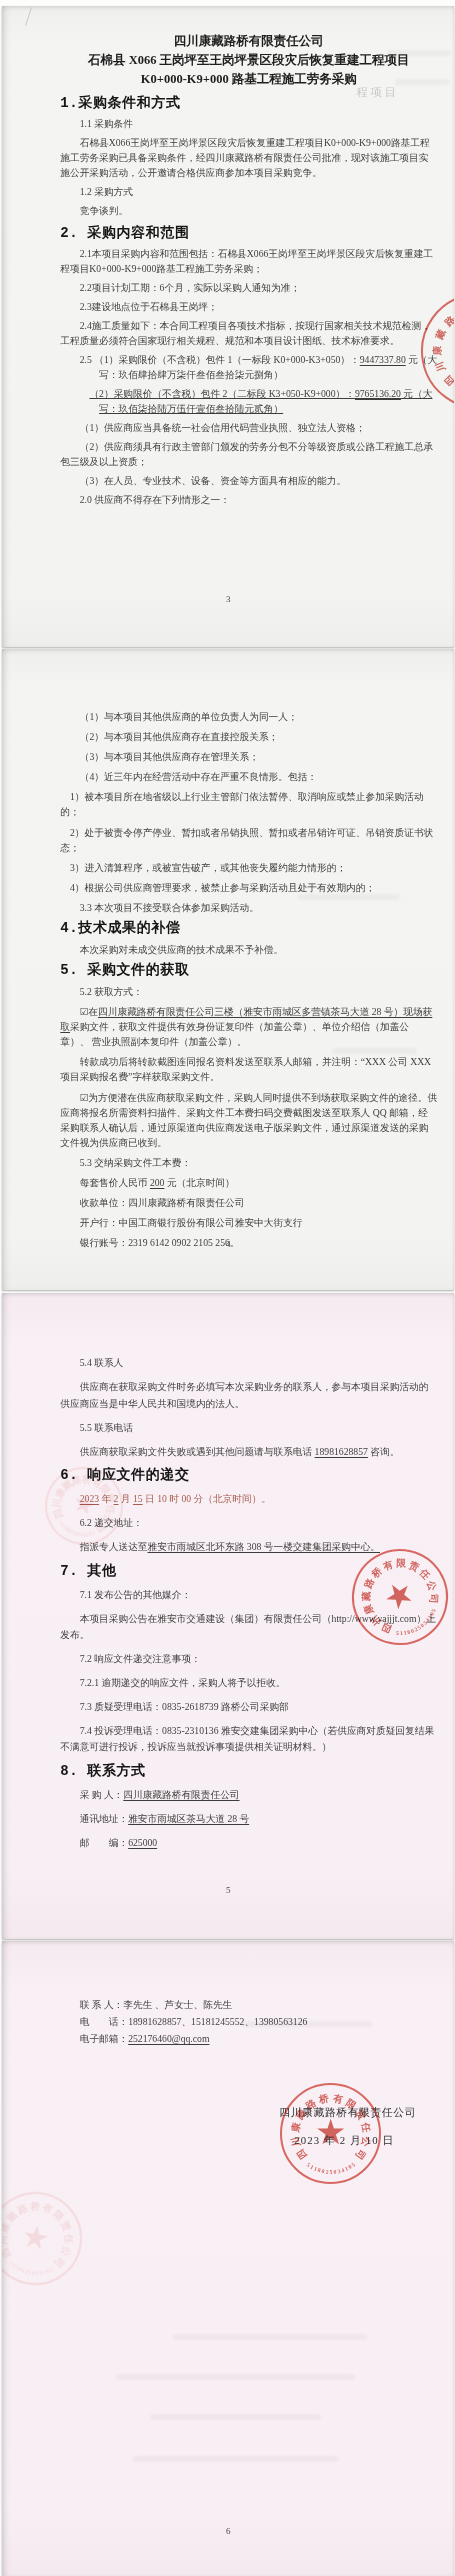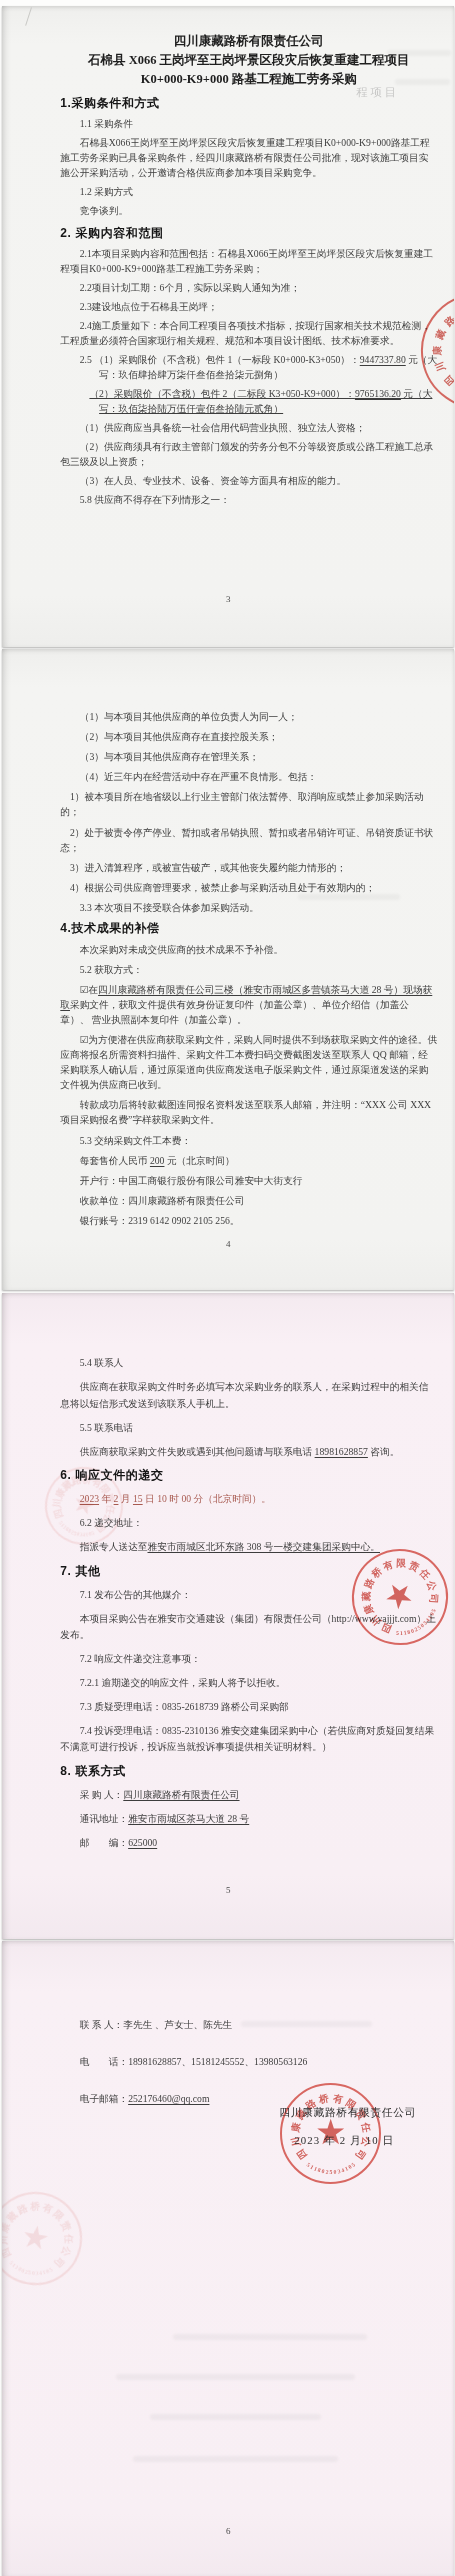--- a/index.html
+++ b/index.html
@@ -19,28 +19,28 @@
   .pg-gray{background:linear-gradient(180deg,#efefed 0%,#f4f4f2 6%,#f3f3f1 92%,#eeeeec 100%);}
   .pg-pink{background:linear-gradient(180deg,#f4eaf0 0%,#f9f0f5 8%,#f8eff4 90%,#f3e9ef 100%);}
   #p1{top:5.7px;height:641px;padding:26px 17px 0 58px;}
   #p2{top:649px;height:641px;padding:55px 17px 0 58px;}
   #p3{top:1293px;height:646px;padding:55px 17px 0 58px;}
   #p4{top:1941px;height:635px;padding:55px 17px 0 58px;}
 
   .blk{font-size:9.7px;line-height:15px;margin:4px 0;text-indent:2em;color:#3d3d3d;}
   #p2 .blk{margin:5.1px 0;}
   #p3 .blk{line-height:16.5px;margin:7.4px 0;}
-  #p4 .blk{line-height:17px;margin:20px 0;}
+  #p4 .blk{line-height:17px;margin:0 0;}
 
   .doc-title{text-indent:0;text-align:center;font-size:16.5px;line-height:21.6px;
     font-weight:bold;color:#171717;margin:0 0 5.7px;letter-spacing:2.3px;}
   .doc-sub{text-indent:0;text-align:center;font-size:12.5px;line-height:19px;
     font-weight:bold;margin:0;color:#1f1f1f;}
-  .h1{font-family:Liberation Sans, sans-serif;font-weight:bold;
-    font-size:12px;line-height:17px;color:#161616;text-indent:0;
+  .h1{font-family:Liberation Mono, monospace;font-weight:bold;
+    font-size:14px;line-height:17px;color:#161616;text-indent:0;
     margin:9px 0 5.1px;letter-spacing:0.6px;}
   #p1 .h1{margin:6.8px 0 4px;}
 
   .u{text-decoration:underline;text-underline-offset:2.3px;}
   .red{color:#a85a50;}
   .hang1{padding-left:4em;text-indent:-2em;}
   .hang2{padding-left:4em;text-indent:-1em;text-decoration:underline;}
   .ind1{text-indent:1em;}
 
   .pagenum{position:absolute;left:0;width:100%;text-align:center;
@@ -96,21 +96,21 @@
     <div class="blk h1">2. 采购内容和范围</div>
     <div class="blk body">2.1本项目采购内容和范围包括：石棉县X066王岗坪至王岗坪景区段灾后恢复重建工程项目K0+000-K9+000路基工程施工劳务采购；</div>
     <div class="blk body">2.2项目计划工期：6个月，实际以采购人通知为准；</div>
     <div class="blk body">2.3建设地点位于石棉县王岗坪；</div>
     <div class="blk body">2.4施工质量如下：本合同工程项目各项技术指标，按现行国家相关技术规范检测，工程质量必须符合国家现行相关规程、规范和本项目设计图纸、技术标准要求。</div>
     <div class="blk body hang1"><span>2.5 （1）采购限价（不含税）包件 1（一标段 K0+000-K3+050）：</span><span class="u">9447337.80</span><span> 元（大写：玖佰肆拾肆万柒仟叁佰叁拾柒元捌角）</span></div>
     <div class="blk body hang2"><span>（2）采购限价（不含税）包件 2（二标段 K3+050-K9+000）：</span><span class="u">9765136.20</span><span> 元（大写：玖佰柒拾陆万伍仟壹佰叁拾陆元贰角）</span></div>
     <div class="blk body">（1）供应商应当具备统一社会信用代码营业执照、独立法人资格；</div>
     <div class="blk body">（2）供应商须具有行政主管部门颁发的劳务分包不分等级资质或公路工程施工总承包三级及以上资质；</div>
     <div class="blk body">（3）在人员、专业技术、设备、资金等方面具有相应的能力。</div>
-    <div class="blk body">5.8 供应商不得存在下列情形之一：</div>
+    <div class="blk body">2.0 供应商不得存在下列情形之一：</div>
     <div class="pagenum">3</div>
     <div class="seal seal-p1">
       <span class="sc" style="transform: translate(-50%, -50%) rotate(-125deg) translateY(-41px);">四</span>
       <span class="sc" style="transform: translate(-50%, -50%) rotate(-102.273deg) translateY(-41px);">川</span>
       <span class="sc" style="transform: translate(-50%, -50%) rotate(-79.5455deg) translateY(-41px);">康</span>
       <span class="sc" style="transform: translate(-50%, -50%) rotate(-56.8182deg) translateY(-41px);">藏</span>
       <span class="sc" style="transform: translate(-50%, -50%) rotate(-34.0909deg) translateY(-41px);">路</span>
     </div>
   </div>
 
@@ -121,35 +121,36 @@
     <div class="blk body">（2）与本项目其他供应商存在直接控股关系；</div>
     <div class="blk body">（3）与本项目其他供应商存在管理关系；</div>
     <div class="blk body">（4）近三年内在经营活动中存在严重不良情形。包括：</div>
     <div class="blk body ind1">1）被本项目所在地省级以上行业主管部门依法暂停、取消响应或禁止参加采购活动的；</div>
     <div class="blk body ind1">2）处于被责令停产停业、暂扣或者吊销执照、暂扣或者吊销许可证、吊销资质证书状态；</div>
     <div class="blk body ind1">3）进入清算程序，或被宣告破产，或其他丧失履约能力情形的；</div>
     <div class="blk body ind1">4）根据公司供应商管理要求，被禁止参与采购活动且处于有效期内的；</div>
     <div class="blk body">3.3 本次项目不接受联合体参加采购活动。</div>
     <div class="blk h1">4.技术成果的补偿</div>
     <div class="blk body">本次采购对未成交供应商的技术成果不予补偿。</div>
+    <div class="blk h1">5. 采购文件的获取</div>
     <div class="blk body">5.2 获取方式：</div>
     <div class="blk body"><span>☑在</span><span class="u">四川康藏路桥有限责任公司三楼（雅安市雨城区多营镇茶马大道 28 号）现场获取</span><span>采购文件，获取文件提供有效身份证复印件（加盖公章）、单位介绍信（加盖公章）、 营业执照副本复印件（加盖公章）。</span></div>
+    <div class="blk body">转款成功后将转款截图连同报名资料发送至联系人邮箱，并注明：“XXX 公司 XXX 项目采购报名费”字样获取采购文件。</div>
     <div class="blk body">☑为方便潜在供应商获取采购文件，采购人同时提供不到场获取采购文件的途径。供应商将报名所需资料扫描件、采购文件工本费扫码交费截图发送至联系人 QQ 邮箱，经采购联系人确认后，通过原渠道向供应商发送电子版采购文件，通过原渠道发送的采购文件视为供应商已收到。</div>
-    <div class="blk body">转款成功后将转款截图连同报名资料发送至联系人邮箱，并注明：“XXX 公司 XXX 项目采购报名费”字样获取采购文件。</div>
     <div class="blk body">5.3 交纳采购文件工本费：</div>
     <div class="blk body"><span>每套售价人民币 </span><span class="u">200</span><span> 元（北京时间）</span></div>
+    <div class="blk body">收款单位：四川康藏路桥有限责任公司</div>
     <div class="blk body">开户行：中国工商银行股份有限公司雅安中大街支行</div>
-    <div class="blk body">收款单位：四川康藏路桥有限责任公司</div>
     <div class="blk body">银行账号：2319 6142 0902 2105 256。</div>
     <div class="pagenum">4</div>
   </div>
 
 <div class="page pg-pink" id="p3">
     <div class="blk body">5.4 联系人</div>
-    <div class="blk body">供应商在获取采购文件时务必填写本次采购业务的联系人，在采购过程中的相关信息将以短信形式发送到该联系人手机上。</div>
+    <div class="blk body">供应商在获取采购文件时务必填写本次采购业务的联系人，参与本项目采购活动的供应商应当是中华人民共和国境内的法人。</div>
     <div class="blk body">5.5 联系电话</div>
     <div class="blk body"><span>供应商获取采购文件失败或遇到其他问题请与联系电话 </span><span class="u">18981628857</span><span> 咨询。</span></div>
     <div class="blk h1">6. 响应文件的递交</div>
     <div class="blk body red"><span class="u">2023</span><span> 年 </span><span class="u">2</span><span> 月 </span><span class="u">15</span><span> 日 10 时 00 分（北京时间）。</span></div>
     <div class="blk body">6.2 递交地址：</div>
     <div class="blk body"><span>指派专人送达至</span><span class="u">雅安市雨城区北环东路 308 号一楼交建集团采购中心。</span></div>
     <div class="blk h1">7. 其他</div>
     <div class="blk body">7.1 发布公告的其他媒介：</div>
     <div class="blk body">本项目采购公告在雅安市交通建设（集团）有限责任公司（http://www.yajjjt.com）上发布。</div>
     <div class="blk body">7.2 响应文件递交注意事项：</div>

